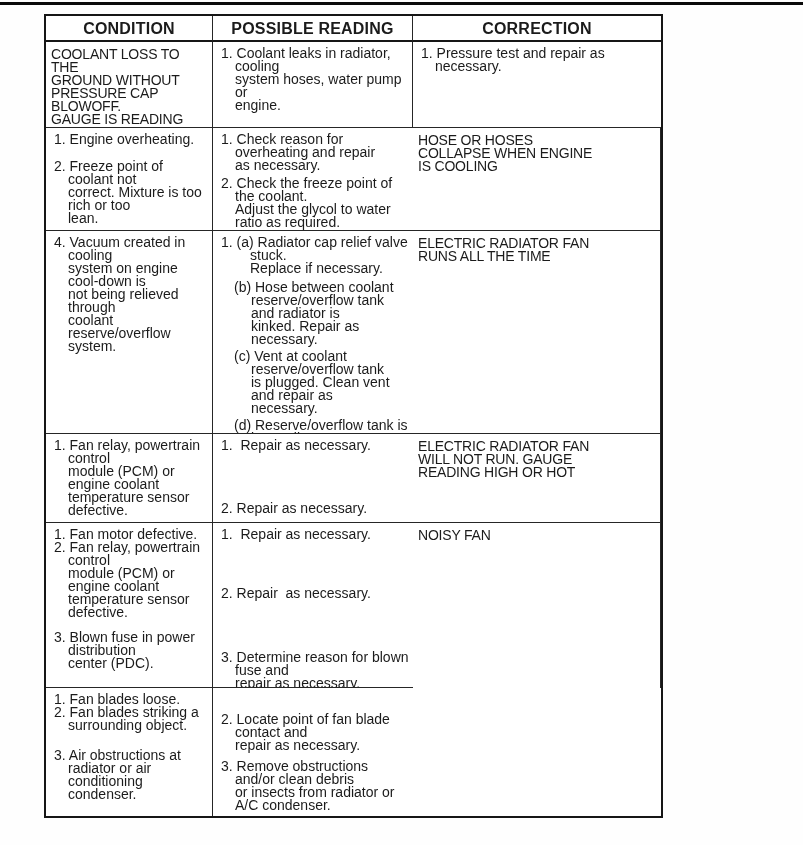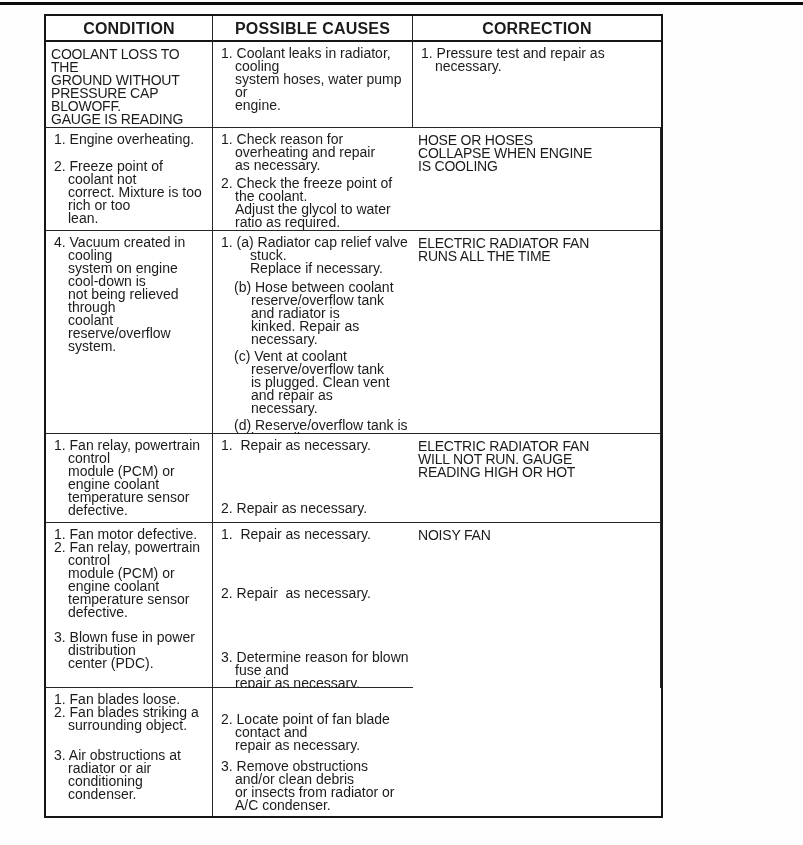--- a/index.html
+++ b/index.html
@@ -75,21 +75,21 @@
 </style>
 </head>
 <body>
 
 <div class="page">
   <div class="top-rule"></div>
 
   <div class="trouble-table">
 
     <div class="cell th">CONDITION</div>
-    <div class="cell th">POSSIBLE CAUSES</div>
+    <div class="cell th">POSSIBLE READING</div>
     <div class="cell th c3">CORRECTION</div>
 
     <div class="cell cond">COOLANT LOSS TO THE
 GROUND WITHOUT
 PRESSURE CAP BLOWOFF.
 GAUGE IS READING HIGH
 OR HOT</div>
     <div class="cell">
       <div class="li">1. Coolant leaks in radiator, cooling
 system hoses, water pump or

